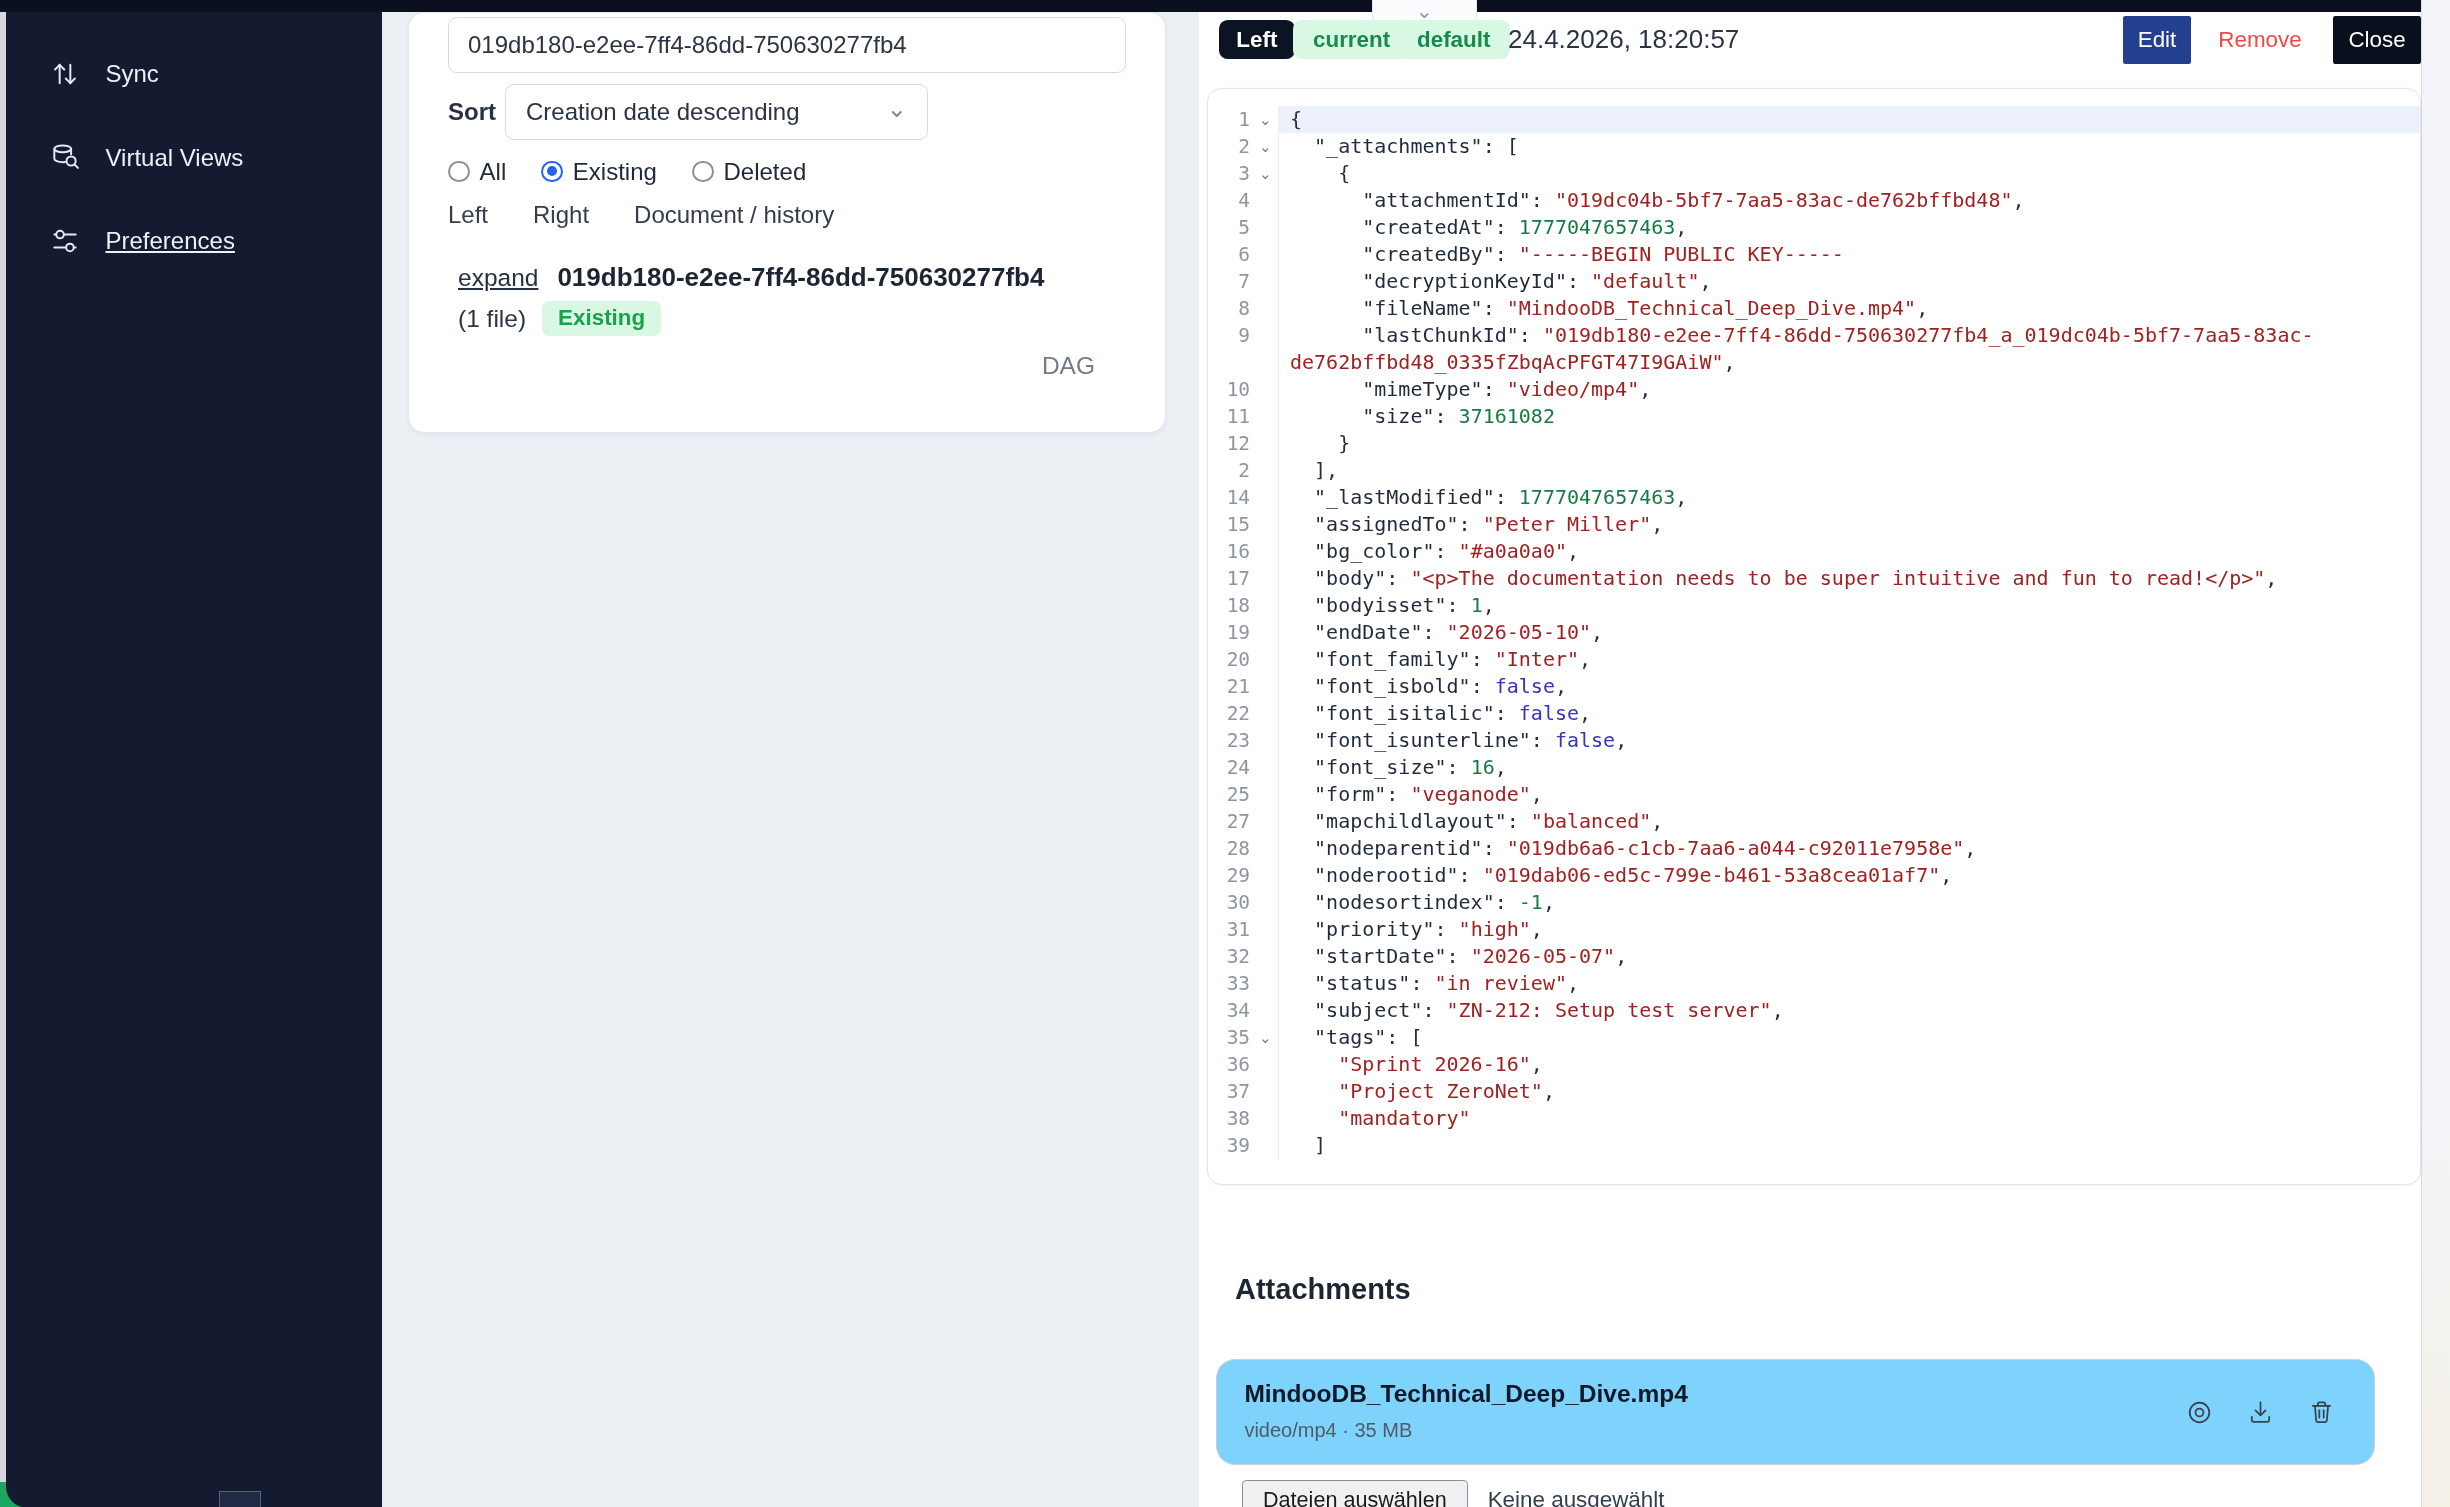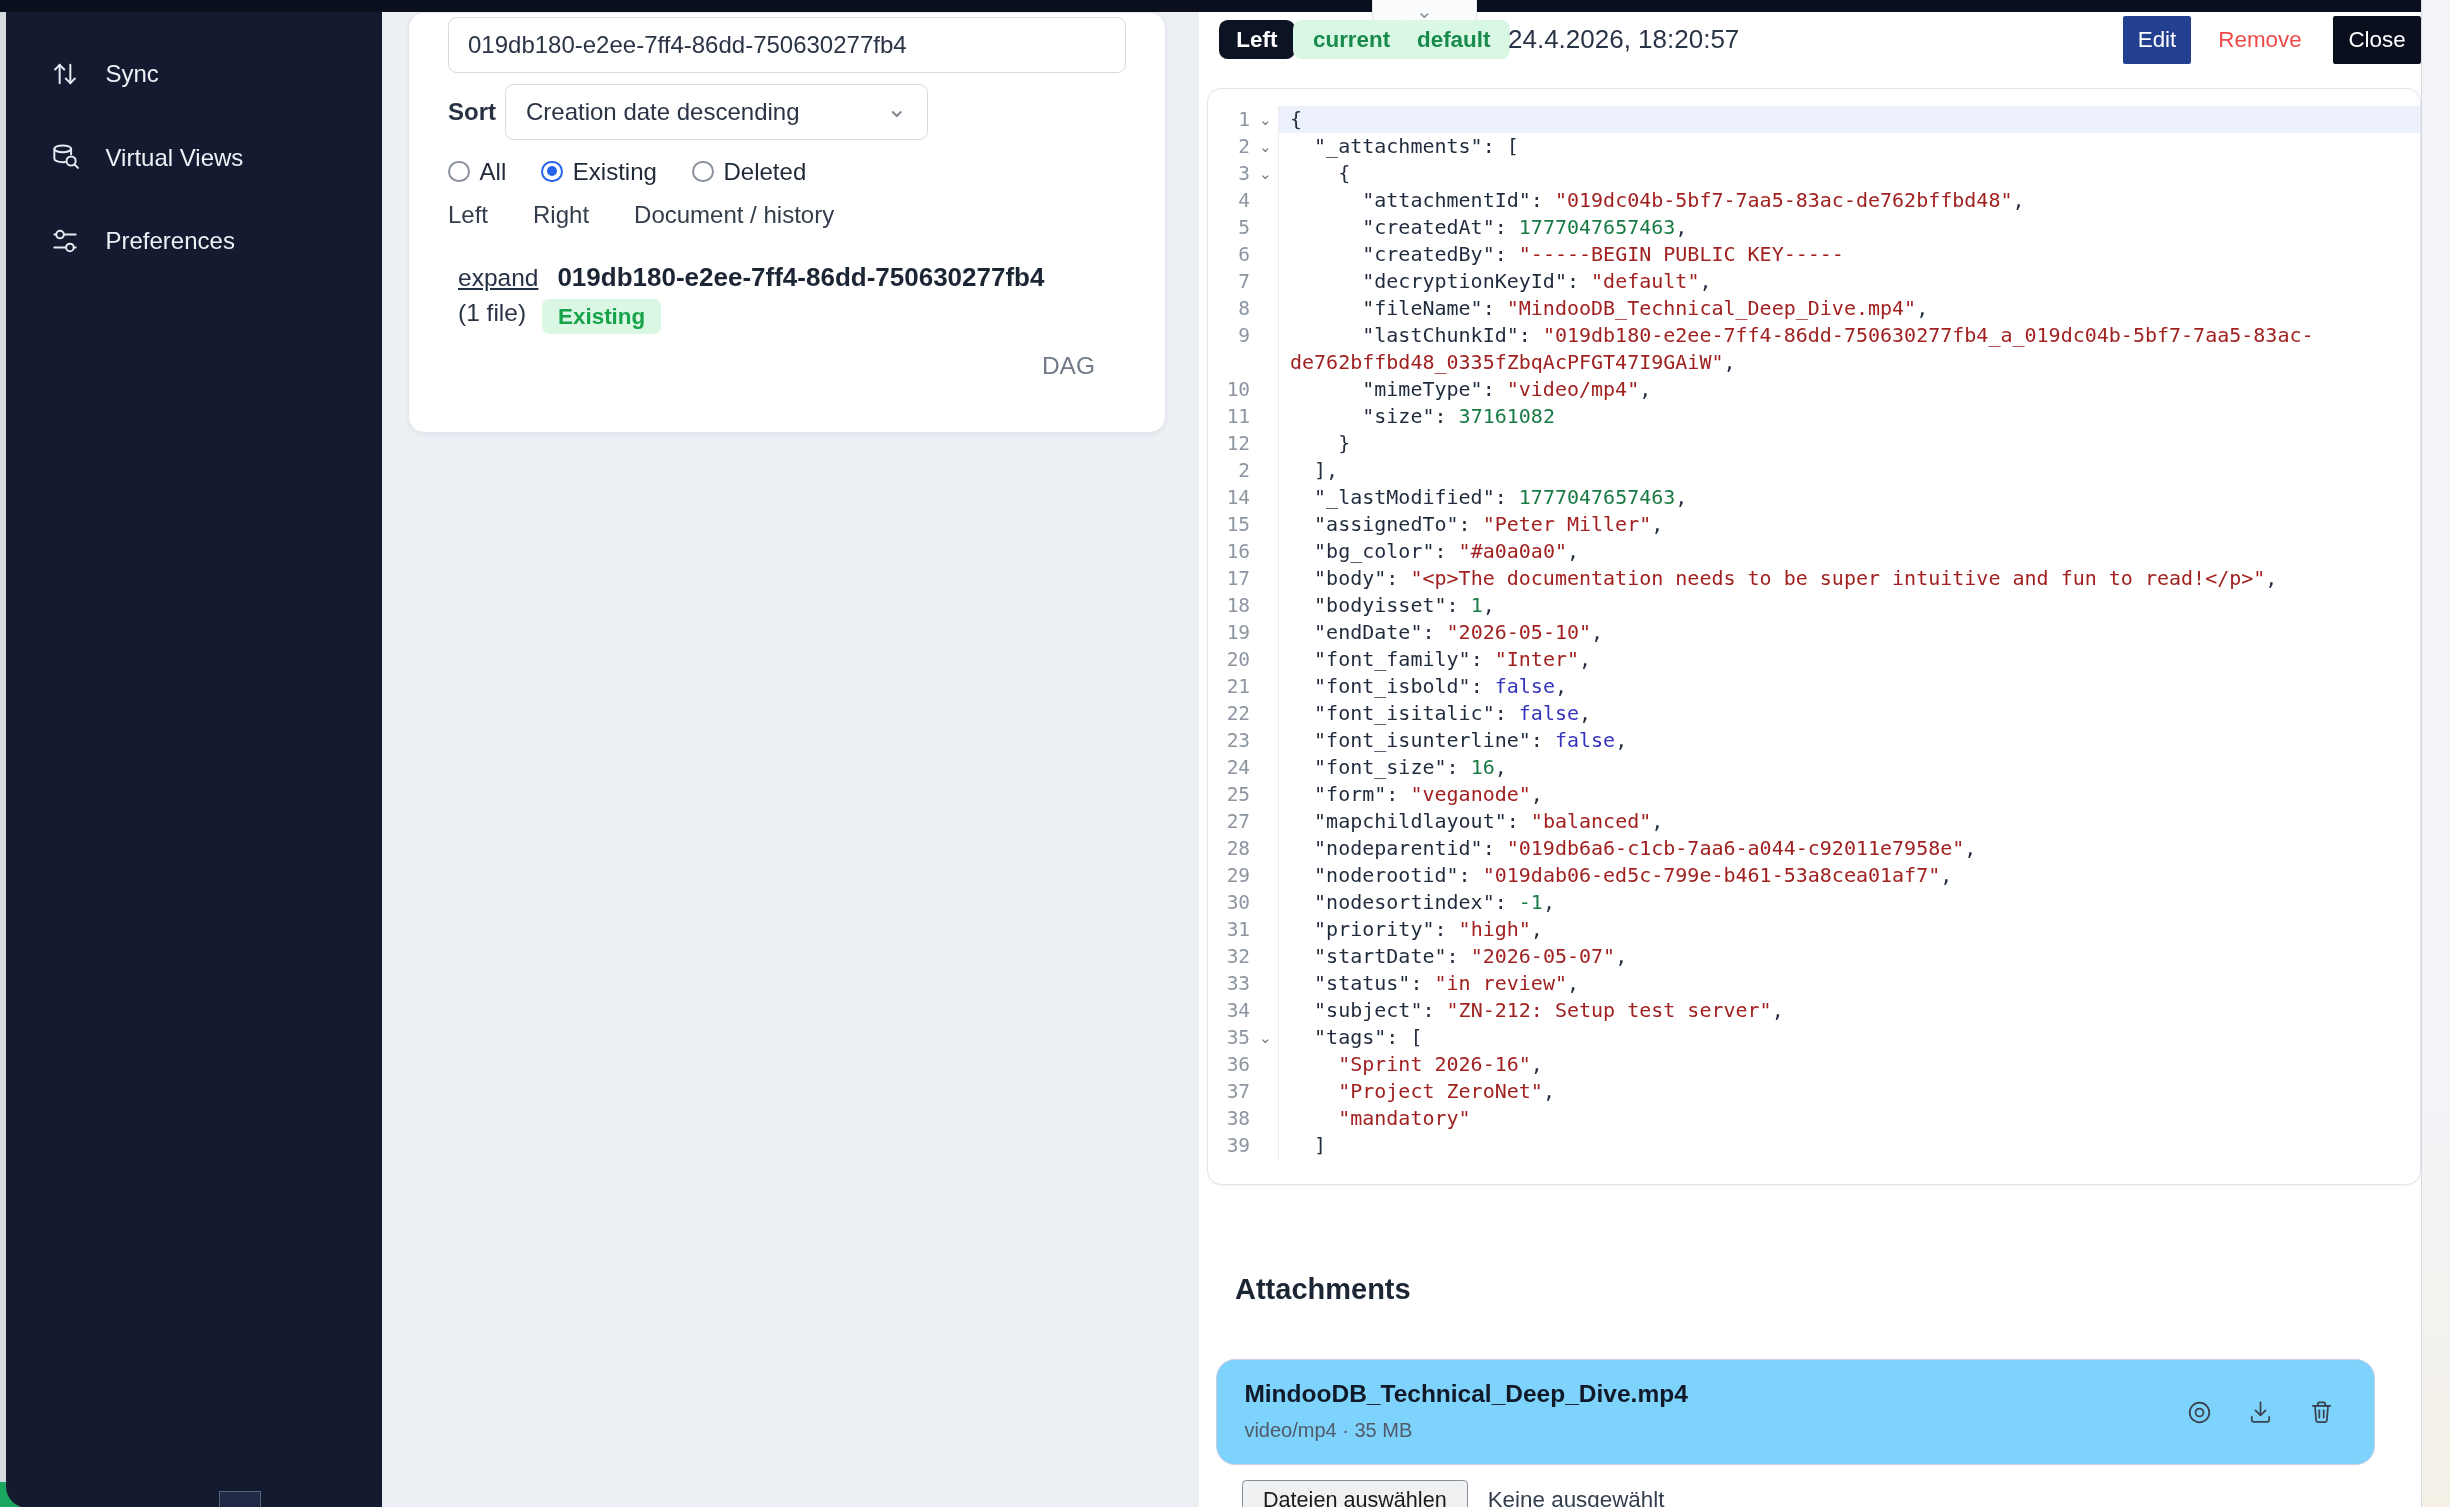--- a/index.html
+++ b/index.html
@@ -18,21 +18,21 @@
   .far-right{position:absolute;left:2421px;top:0;width:29px;height:1508px;z-index:4;
              background:linear-gradient(180deg,#f2f4f8 0%,#f2f4f8 72%,#f4f0e6 100%);
              border-left:1.4px solid #d9dde3;}
   .bottom-rect{position:absolute;left:219px;top:1491px;width:42px;height:17.3px;background:#212a44;
                border:1.4px solid #59627a;border-bottom:none;z-index:5;}
 
   
   .nav-item{position:absolute;left:49px;display:flex;align-items:center;gap:24.5px;height:43px;
             color:#eef0f6;font-size:24px;cursor:pointer;z-index:5;justify-content:flex-end;}
   .nav-item svg{width:32px;height:32px;flex:0 0 auto;}
-  .nav-sync{top:52px;} .nav-views{top:136px;} .nav-prefs{top:219px;}
+  .nav-sync{top:52px;} .nav-views{top:136px;} .nav-prefs{top:219px;text-decoration:underline;}
 
   
   .search-card{position:absolute;left:408px;top:11.5px;width:758px;height:421px;background:#fff;
                border:1.4px solid #e3e7ee;border-radius:16px;z-index:5;
                box-shadow:0 1.4px 4.3px rgba(16,24,40,.05);}
   .query-input{position:absolute;left:448px;top:17.3px;width:678px;height:56px;border:1.4px solid #d5dae2;
                border-radius:8.7px;padding:0 19px;font-size:24px;color:#2a3444;z-index:6;
                font-family:"Liberation Sans",sans-serif;background:#fff;outline:none;}
   .sort-label{position:absolute;left:448px;top:84px;height:56px;line-height:56px;font-size:24px;
               font-weight:bold;color:#273142;z-index:6;}
@@ -45,21 +45,21 @@
   .radio-circ{width:21.6px;height:21.6px;border-radius:50%;border:2.2px solid #8a919c;background:#fff;position:relative;}
   .radio-opt.sel .radio-circ{border-color:#2563eb;}
   .radio-opt.sel .radio-circ::after{content:"";position:absolute;left:3.6px;top:3.6px;width:10px;height:10px;
               border-radius:50%;background:#2563eb;}
   .tab-row{position:absolute;left:448px;top:201px;height:30px;display:flex;gap:0;z-index:6;}
   .tab{font-size:24px;color:#343d4b;cursor:pointer;}
   .tab + .tab{margin-left:45px;}
   .expand-row{position:absolute;left:458px;top:260px;height:35px;display:flex;align-items:center;gap:19px;z-index:6;justify-content:space-between;}
   .expand-link{font-size:24.5px;color:#253044;text-decoration:underline;cursor:pointer;}
   .result-id{font-size:26px;font-weight:bold;color:#1c2534;}
-  .fileline{position:absolute;left:458px;top:299px;height:39px;display:flex;align-items:flex-start;gap:16px;z-index:6;}
+  .fileline{position:absolute;left:458px;top:299px;height:39px;display:flex;align-items:center;gap:16px;z-index:6;}
   .file-count{font-size:24.5px;color:#2a3444;}
   .badge-green{background:#d9f7e2;color:#17a34a;font-weight:bold;font-size:22.4px;border-radius:7.2px;
                padding:6.5px 16px;line-height:1;}
   .dag-link{position:absolute;left:1010px;top:352px;width:85px;text-align:right;font-size:24.5px;
             color:#717a87;z-index:6;cursor:pointer;}
 
   
   .pane-badge{position:absolute;left:1219px;top:20px;height:39px;padding:0 17.3px;background:#0c1424;
               color:#fff;font-size:22.4px;font-weight:bold;border-radius:8.7px;display:flex;
               align-items:center;z-index:6;}

